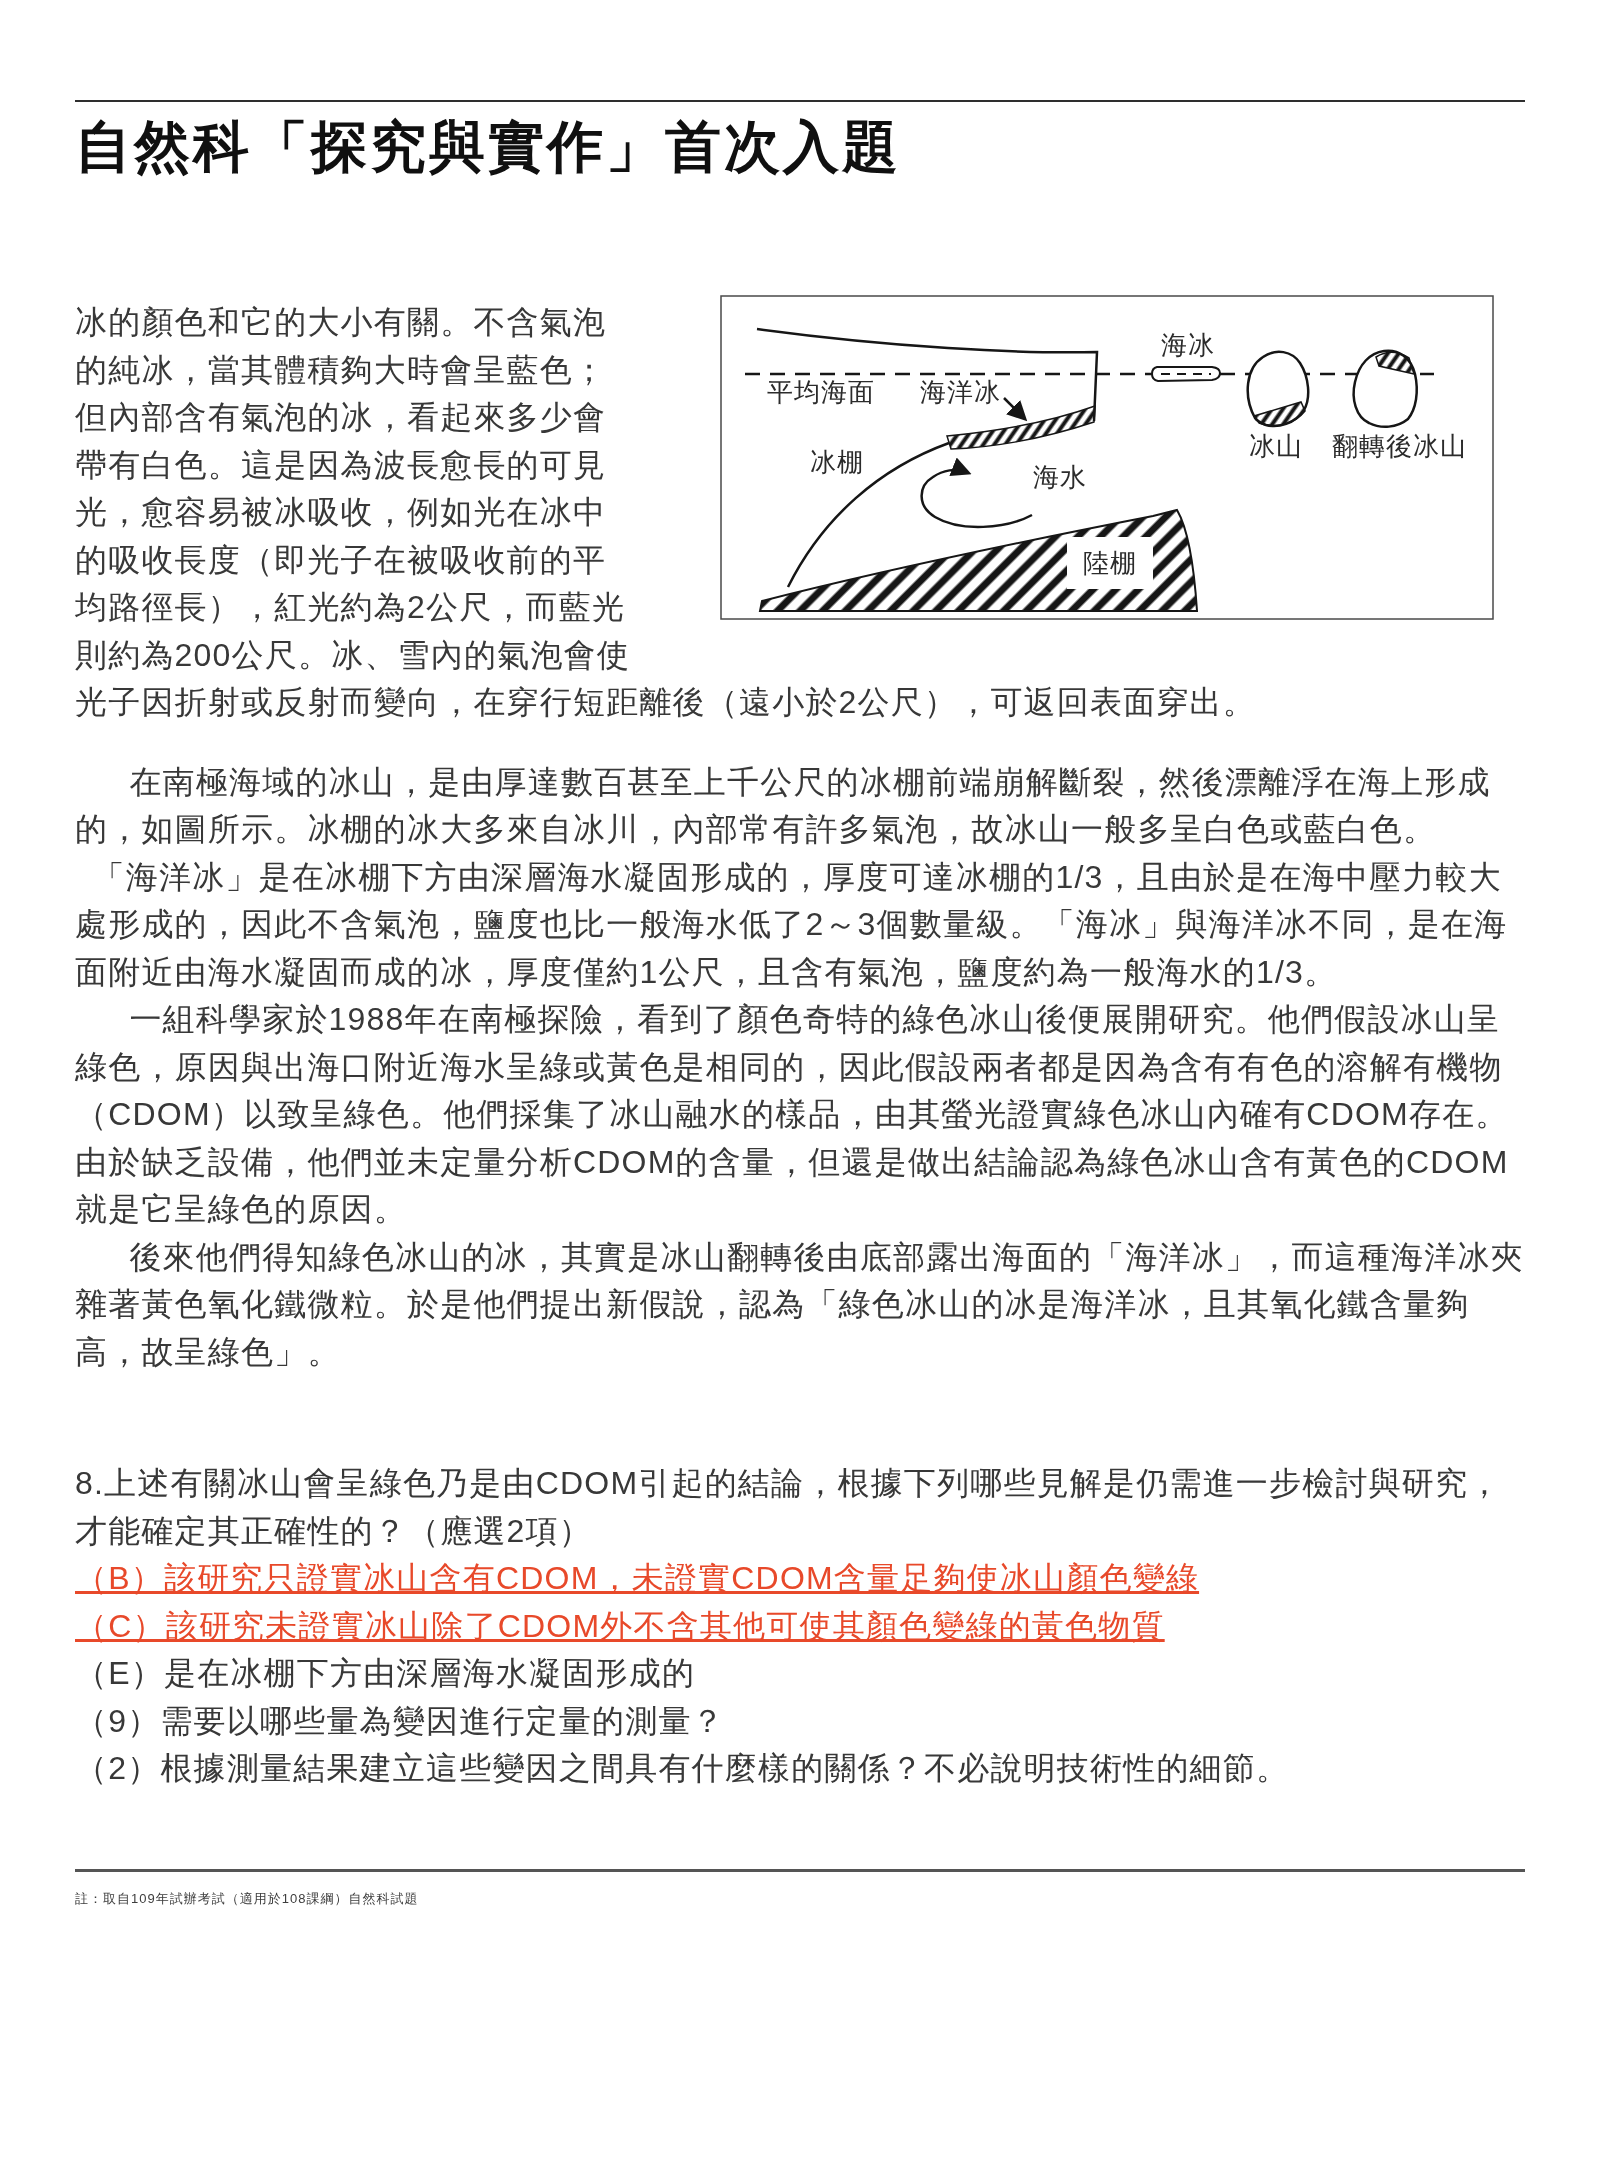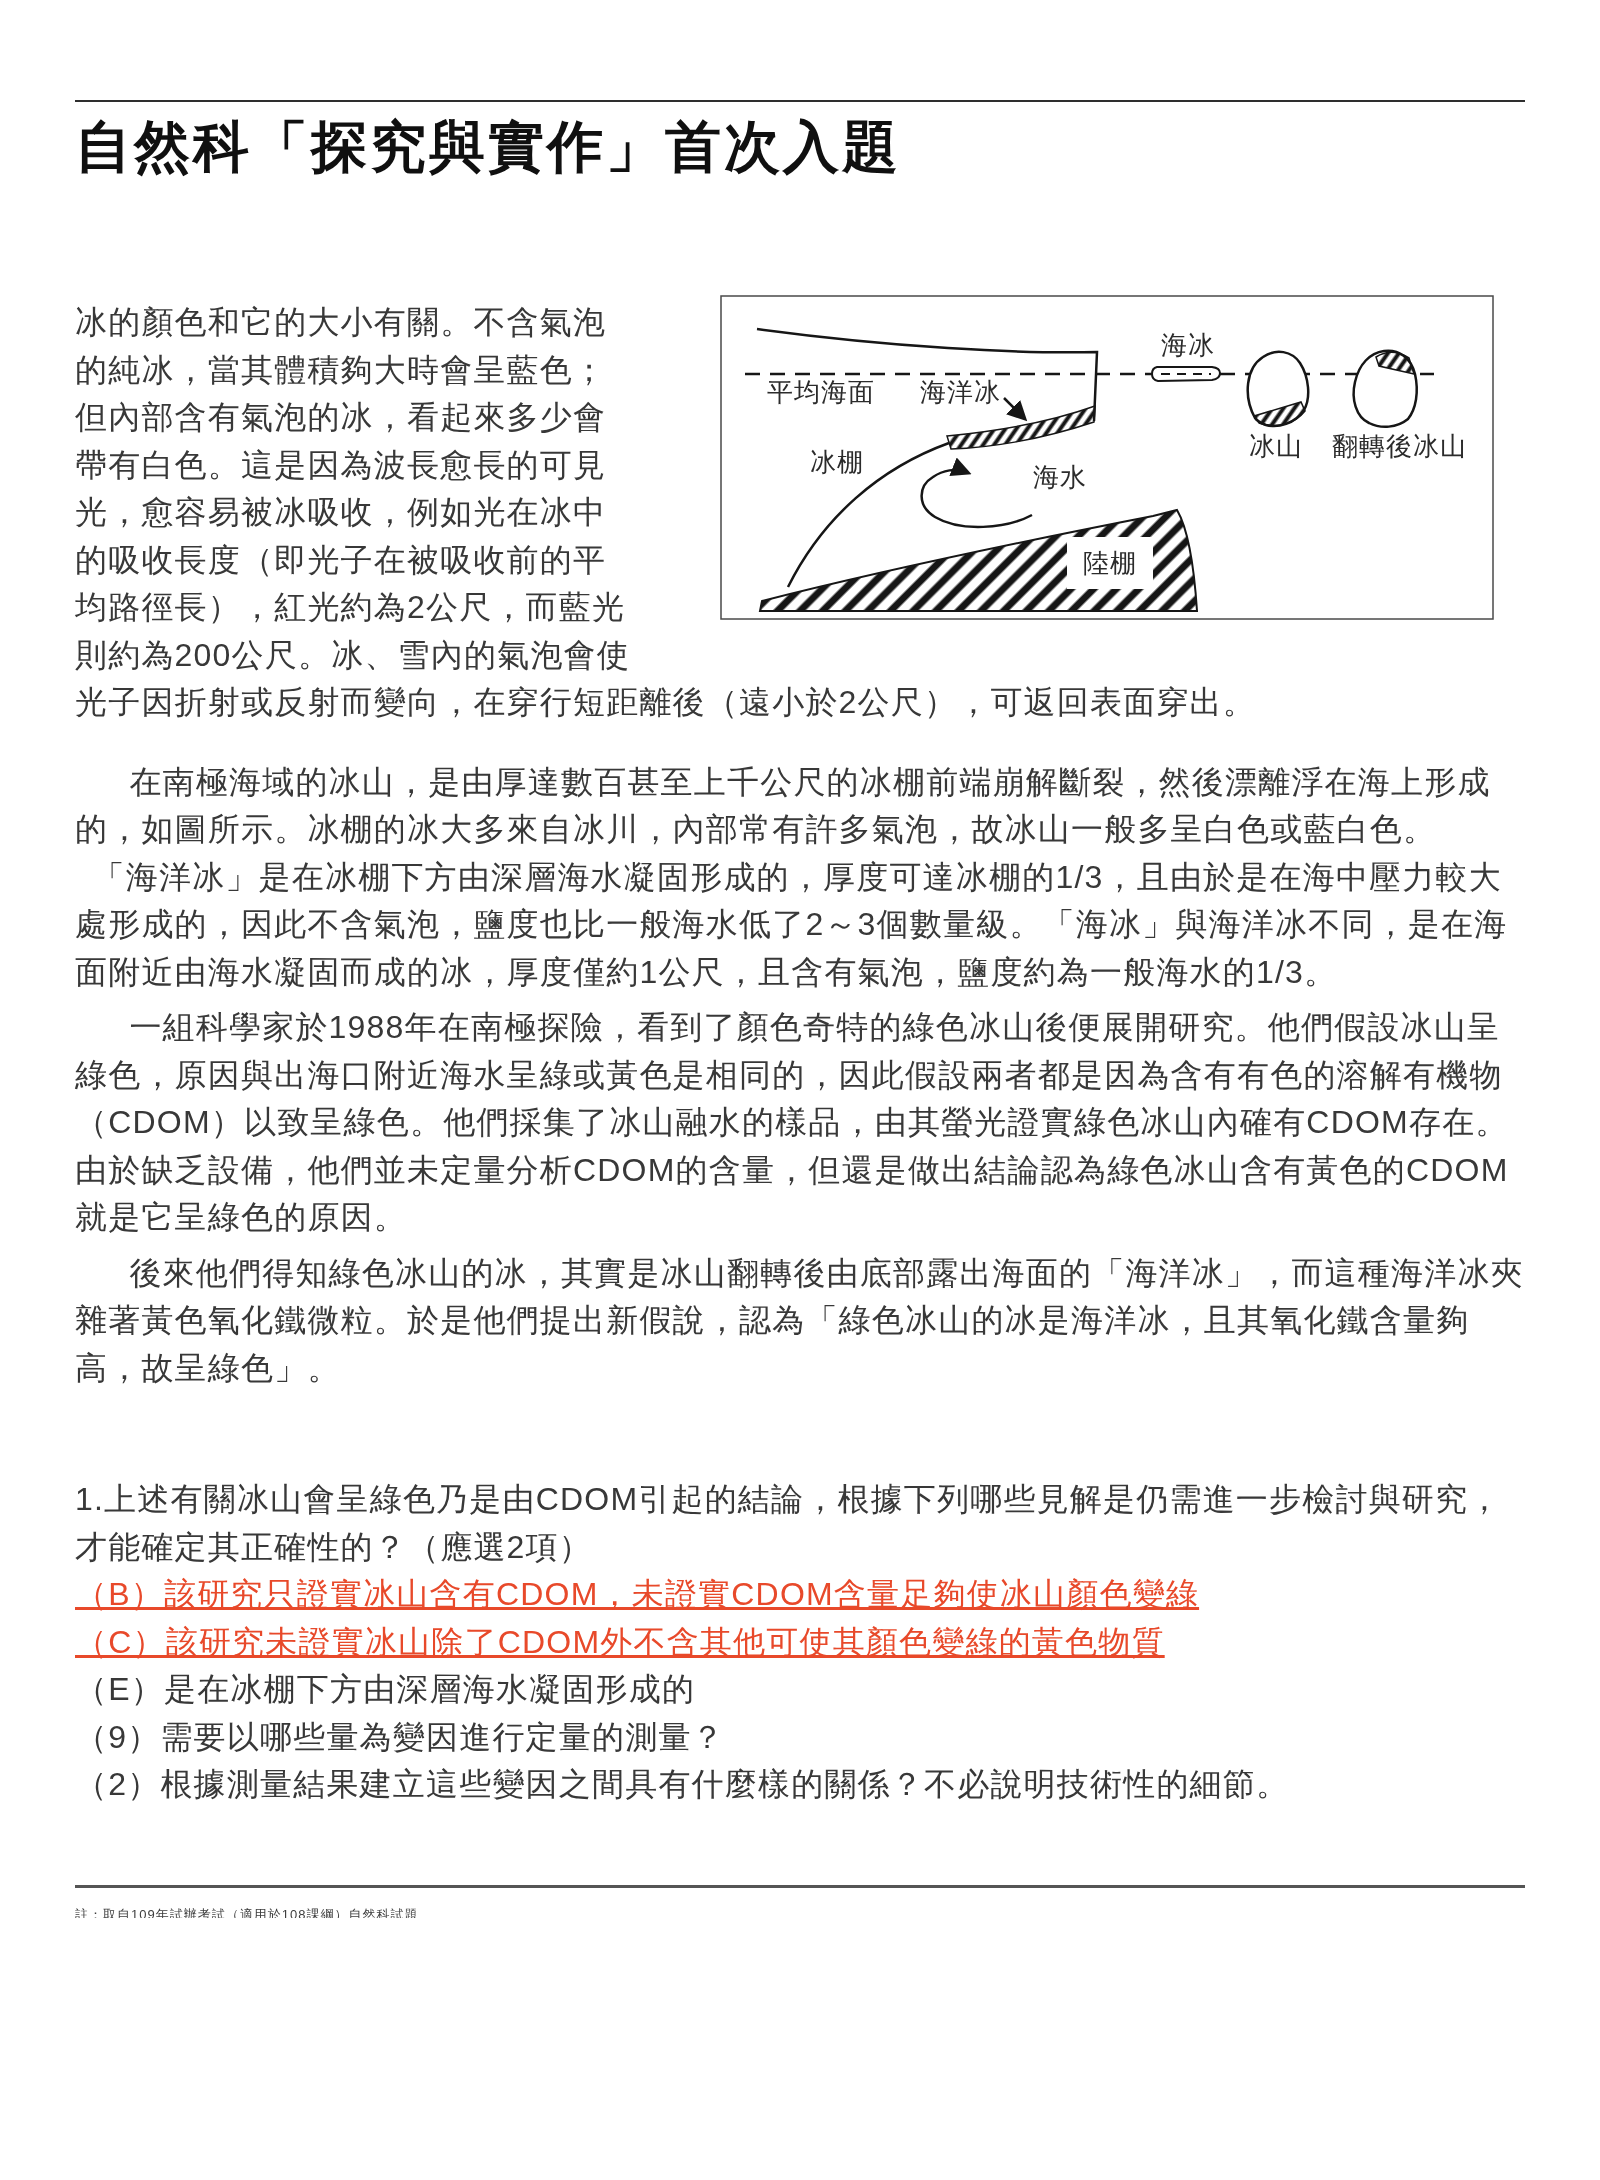--- a/index.html
+++ b/index.html
@@ -17,21 +17,21 @@
     overflow:hidden;
   }
   .header{border-top:2px solid #2e2e2e;}
   h1.title{
     margin:0;padding-top:11px;
     font-size:56px;line-height:68px;
     font-weight:bold;color:#101010;letter-spacing:3px;
   }
   .article{margin-top:118px;}
   .para{margin:0;}
-  .indent{text-indent:1.7em;margin-top:8px;}
+  .indent{text-indent:1.7em;}
   .indent-sm{text-indent:0.55em;}
   figure.fig{float:right;width:890px;margin:0;display:flex;justify-content:flex-end;}
   figure.fig svg{margin:-4px 31px 50px 0;display:block;}
   svg text{font-family:"Liberation Sans",sans-serif;font-size:26px;fill:#2b2b2b;letter-spacing:1px;}
   .questions{margin-top:84px;}
   .questions p{margin:0;}
   .option-highlight{color:#E8492A;text-decoration:underline;}
   .u{ text-decoration:underline;text-underline-offset:6px;text-decoration-thickness:2px;}
   .footer{
     margin-top:76px;
@@ -102,21 +102,21 @@
       <span>冰的顏色和它的大小有關。不含氣泡的純冰，當其體積夠大時會呈藍色；但內部含有氣泡的冰，看起來多少會帶有白色。這是因為波長愈長的可見光，愈容易被冰吸收，例如光在冰中的吸收長度（即光子在被吸收前的平均路徑長），紅光約為2公尺，而藍光則約為200公尺。冰、雪內的氣泡會使光子因折射或反射而變向，在穿行短距離後（遠小於2公尺），可返回表面穿出。</span>
     <p></p>
 
     <p class="para indent">在南極海域的冰山，是由厚達數百甚至上千公尺的冰棚前端崩解斷裂，然後漂離浮在海上形成的，如圖所示。冰棚的冰大多來自冰川，內部常有許多氣泡，故冰山一般多呈白色或藍白色。</p>
     <p class="para indent-sm">「海洋冰」是在冰棚下方由深層海水凝固形成的，厚度可達冰棚的1/3，且由於是在海中壓力較大處形成的，因此不含氣泡，鹽度也比一般海水低了2～3個數量級。「海冰」與海洋冰不同，是在海面附近由海水凝固而成的冰，厚度僅約1公尺，且含有氣泡，鹽度約為一般海水的1/3。</p>
     <p class="para indent">一組科學家於1988年在南極探險，看到了顏色奇特的綠色冰山後便展開研究。他們假設冰山呈綠色，原因與出海口附近海水呈綠或黃色是相同的，因此假設兩者都是因為含有有色的溶解有機物（CDOM）以致呈綠色。他們採集了冰山融水的樣品，由其螢光證實綠色冰山內確有CDOM存在。由於缺乏設備，他們並未定量分析CDOM的含量，但還是做出結論認為綠色冰山含有黃色的CDOM就是它呈綠色的原因。</p>
     <p class="para indent">後來他們得知綠色冰山的冰，其實是冰山翻轉後由底部露出海面的「海洋冰」，而這種海洋冰夾雜著黃色氧化鐵微粒。於是他們提出新假說，認為「綠色冰山的冰是海洋冰，且其氧化鐵含量夠高，故呈綠色」。</p>
   </div>
 
   <div class="questions">
-    <p>1.上述有關冰山會呈綠色乃是由CDOM引起的結論，根據下列哪些見解是仍需進一步檢討與研究，才能確定其正確性的？（應選2項）</p>
+    <p>8.上述有關冰山會呈綠色乃是由CDOM引起的結論，根據下列哪些見解是仍需進一步檢討與研究，才能確定其正確性的？（應選2項）</p>
     <p class="option option-highlight">（B）該研究只證實冰山含有CDOM，未證實CDOM含量足夠使冰山顏色變綠</p>
     <p class="option option-highlight">（C）該研究未證實冰山除了CDOM外不含其他可使其顏色變綠的黃色物質</p>
     <p class="option">（E）是在冰棚下方由深層海水凝固形成的</p>
 
     <p>（9）需要以哪些量為變因進行定量的測量？</p>
     <p>（2）根據測量結果建立這些變因之間具有什麼樣的關係？不必說明技術性的細節。</p>
   </div>
 
   <div class="footer">
     <div>註：取自109年試辦考試（適用於108課綱）自然科試題</div>

